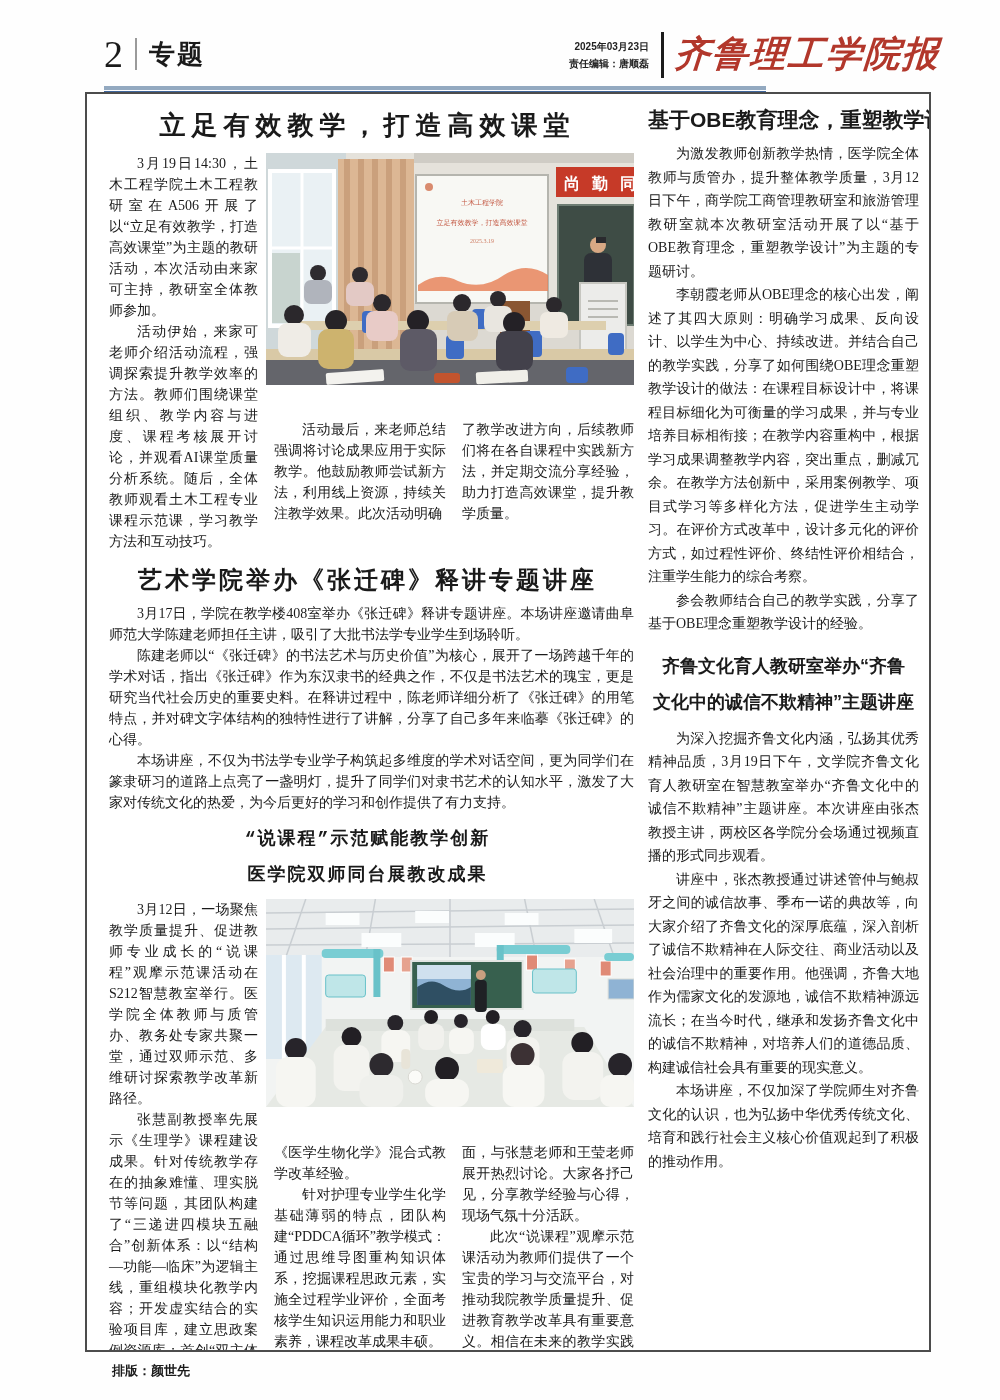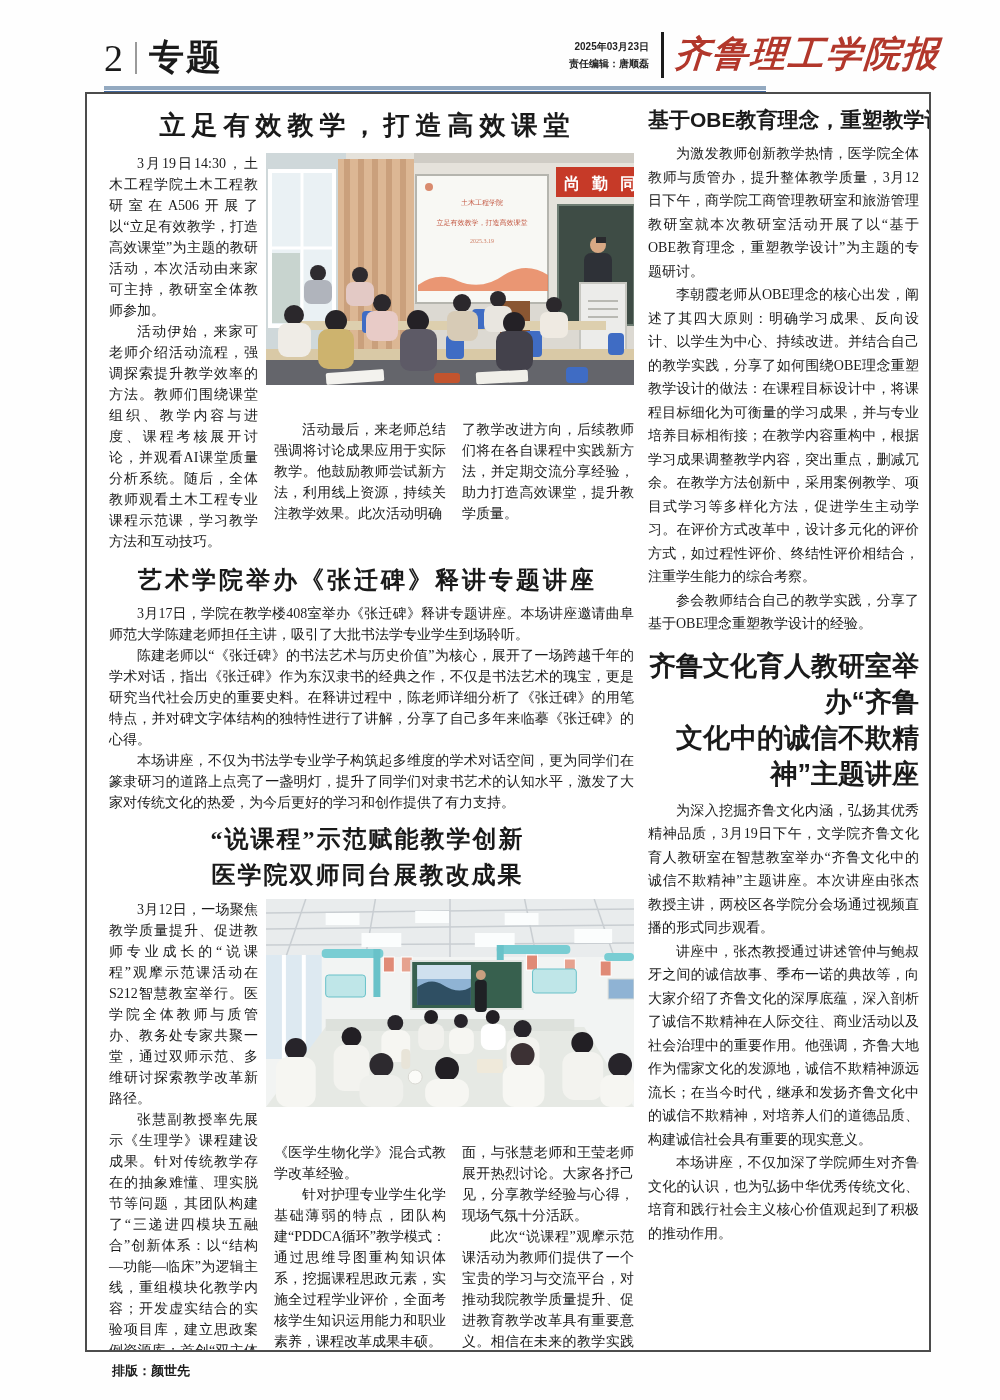--- a/index.html
+++ b/index.html
@@ -5,47 +5,47 @@
   html,body{margin:0;padding:0;}
   body{
     width:1000px;height:1400px;position:relative;background:#fefefe;
     font-family:"Liberation Serif","DejaVu Serif",serif;color:#1a1a1a;
   }
   
   .hdr{position:absolute;top:30px;left:104px;right:60px;height:56px;}
   .hdr-left{position:absolute;left:0;top:4px;display:flex;align-items:center;}
   .pageno{font-size:38px;line-height:40px;font-family:"Liberation Serif",serif;}
   .hdr-sep{display:inline-block;width:2px;height:32px;background:#9a9a9a;margin:0 12px;}
-  .section{font-size:35px;font-weight:bold;font-family:Liberation Mono, monospace;letter-spacing:2px;}
+  .section{font-size:26px;font-weight:bold;font-family:Liberation Mono, monospace;letter-spacing:2px;}
   .hdr-right{position:absolute;right:0;top:0;display:flex;align-items:center;}
   .dateblock{text-align:right;font-size:10px;font-weight:bold;line-height:17px;
     font-family:"Liberation Sans",sans-serif;color:#222;}
   .vbar{width:3px;height:46px;background:#1b1b1b;margin:0 10px 0 12px;}
   .masthead{color:#b2372b;font-size:36px;font-weight:bold;font-style:italic;
     font-family:"DejaVu Serif",serif;letter-spacing:2px;transform:skewX(-4deg);white-space:nowrap;}
   .rule{position:absolute;left:104px;top:86px;width:662px;}
   .rule .r1{height:4px;background:#93a9c0;}
   .rule .r2{height:2px;background:#3f669c;margin-top:1px;}
   
   .box{position:absolute;left:85px;top:92px;width:846px;height:1260px;
     border:2px solid #4c4c4c;box-sizing:border-box;overflow:hidden;background:#fff;}
   .box-inner{display:flex;gap:14px;padding:10px 14px 8px 14px;}
   .col-main{width:533px;flex:none;}
   .col-side{width:271px;flex:none;}
   
   .t-big{font-family:"Liberation Sans","DejaVu Sans",sans-serif;font-weight:bold;
     font-size:26px;letter-spacing:6px;text-align:center;margin:4px 0 10px;}
   .t-med{font-family:"Liberation Sans","DejaVu Sans",sans-serif;font-weight:bold;
     font-size:24px;letter-spacing:3px;text-align:center;margin:12px 0 7px;}
-  .t-two{font-family:Liberation Serif, serif;font-weight:bold;
-    font-size:24px;line-height:36px;letter-spacing:2px;text-align:center;margin:8px 0 6px;}
+  .t-two{font-family:Liberation Mono, monospace;font-weight:bold;
+    font-size:18px;line-height:36px;letter-spacing:2px;text-align:center;margin:8px 0 6px;}
   .t-side{font-family:"Liberation Sans","DejaVu Sans",sans-serif;font-weight:bold;
     font-size:21px;text-align:center;letter-spacing:0;margin:2px 0 8px;white-space:nowrap;}
   .t-side2{font-family:"Liberation Sans","DejaVu Sans",sans-serif;font-weight:bold;
-    font-size:27px;line-height:36px;text-align:right;margin:12px 0 7px;}
+    font-size:18px;line-height:36px;text-align:center;margin:12px 0 7px;}
   
   .bt{font-size:14px;line-height:21px;text-align:justify;margin-left:8px;}
   .bt p{margin:0;text-indent:2em;}
   .bt p.cont{text-indent:0;}
   .side-bt{font-size:14px;line-height:23.5px;text-align:justify;}
   .side-bt p{margin:0;text-indent:2em;}
   
   .art-grid{display:grid;grid-template-columns:157px 180px 180px;column-gap:8px;}
   .g-left{grid-column:1;grid-row:1 / 3;}
   .g-photo{grid-column:2 / 4;grid-row:1;}

